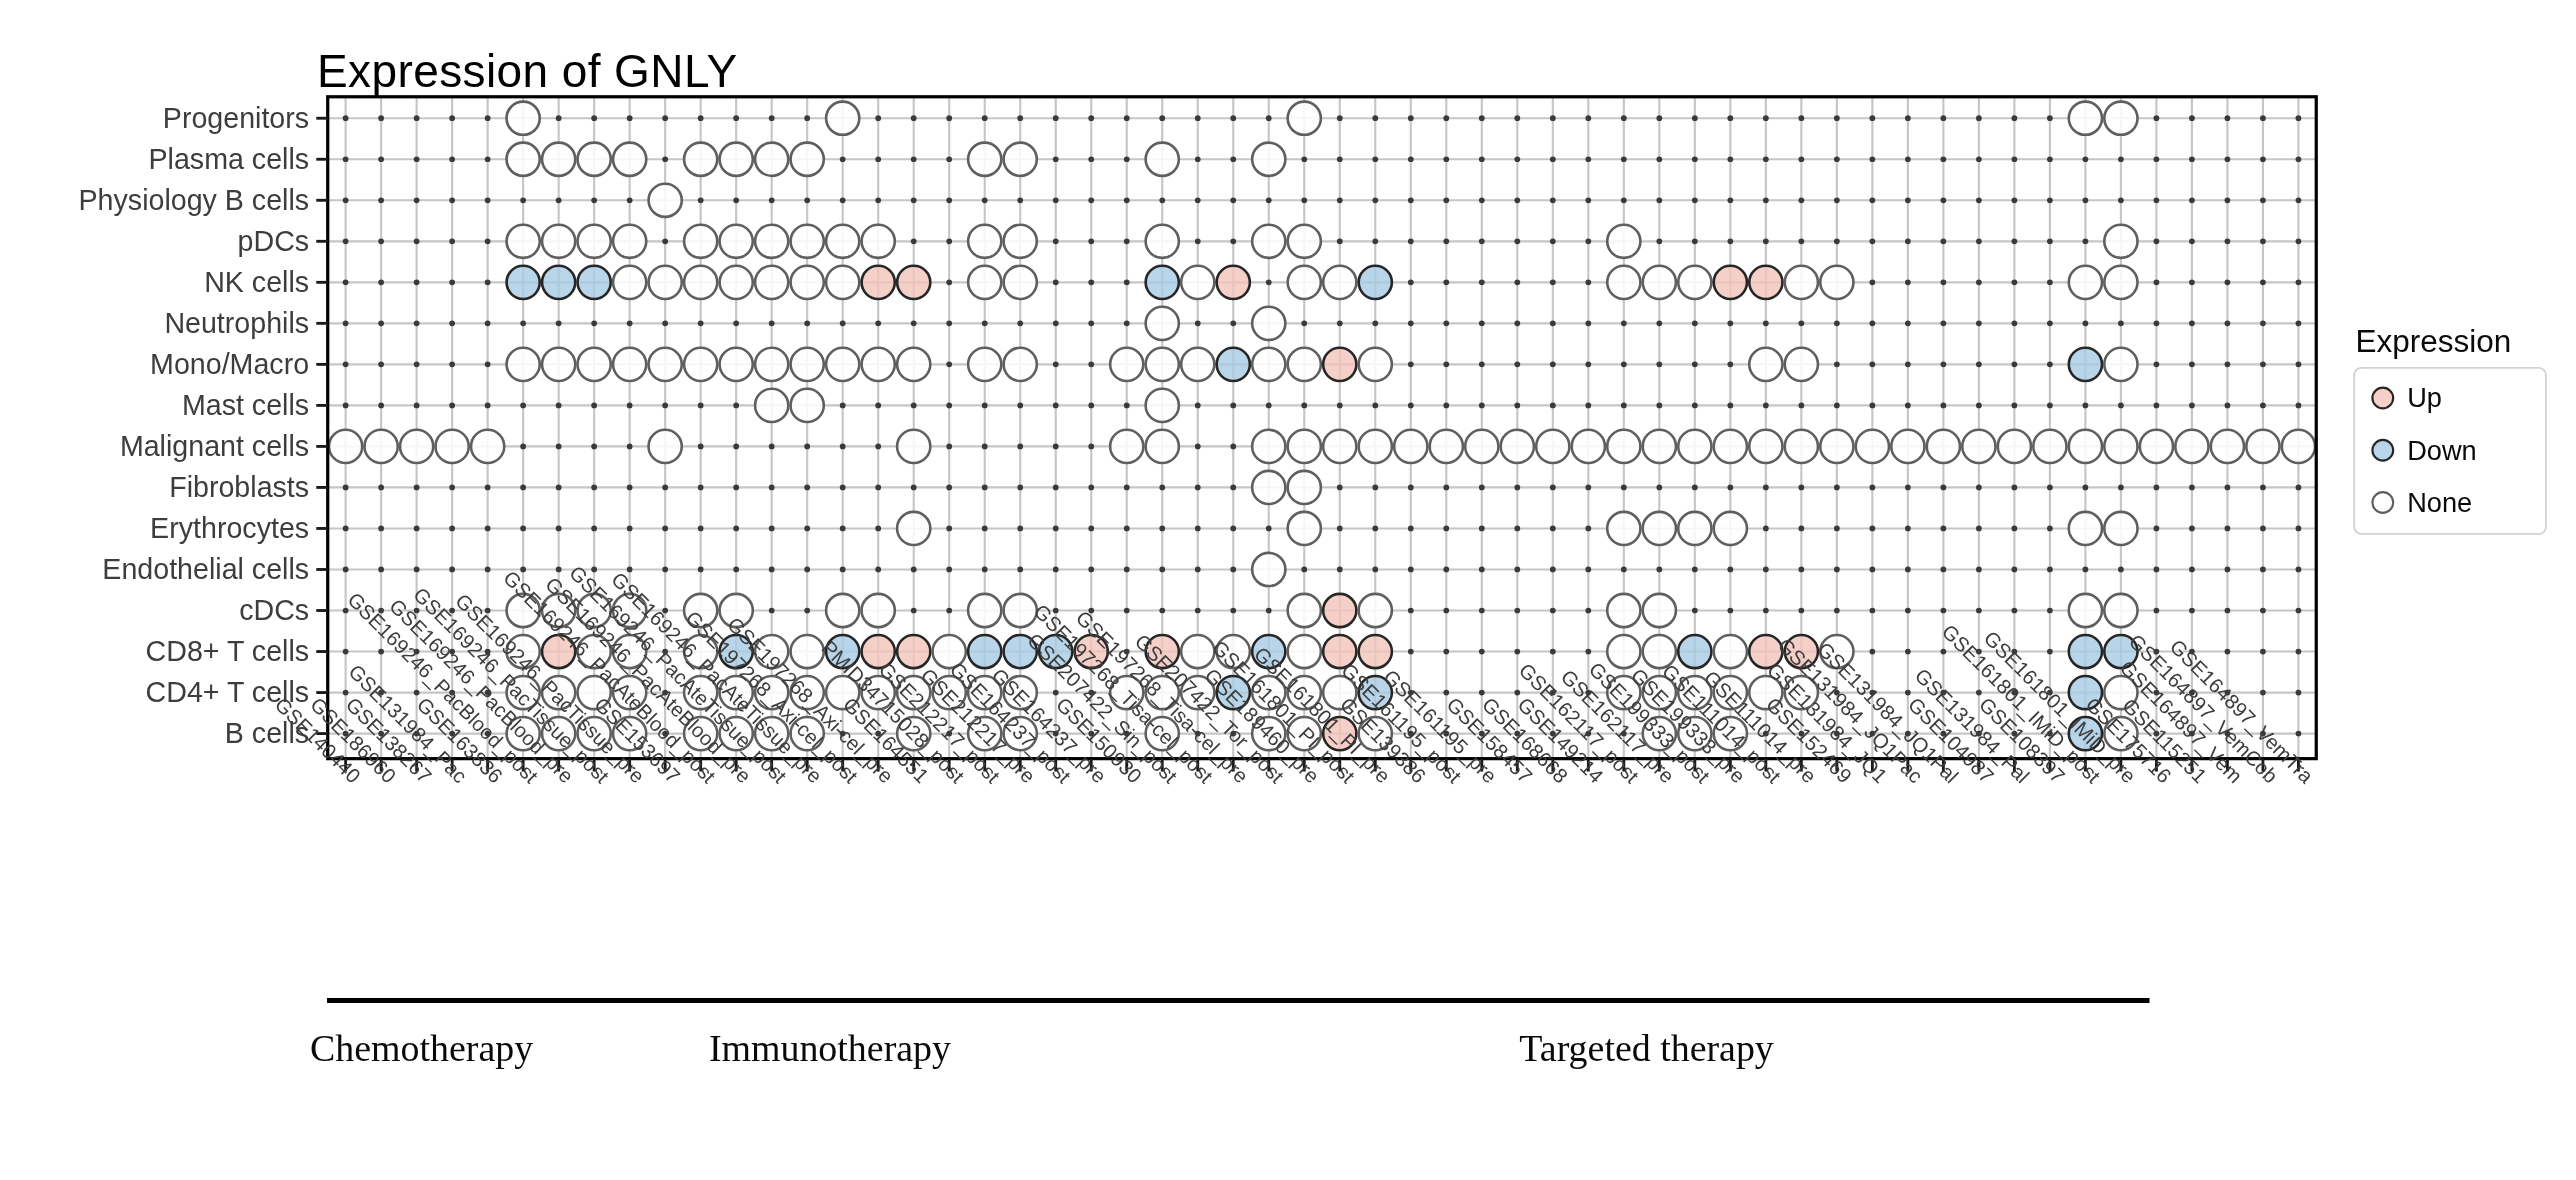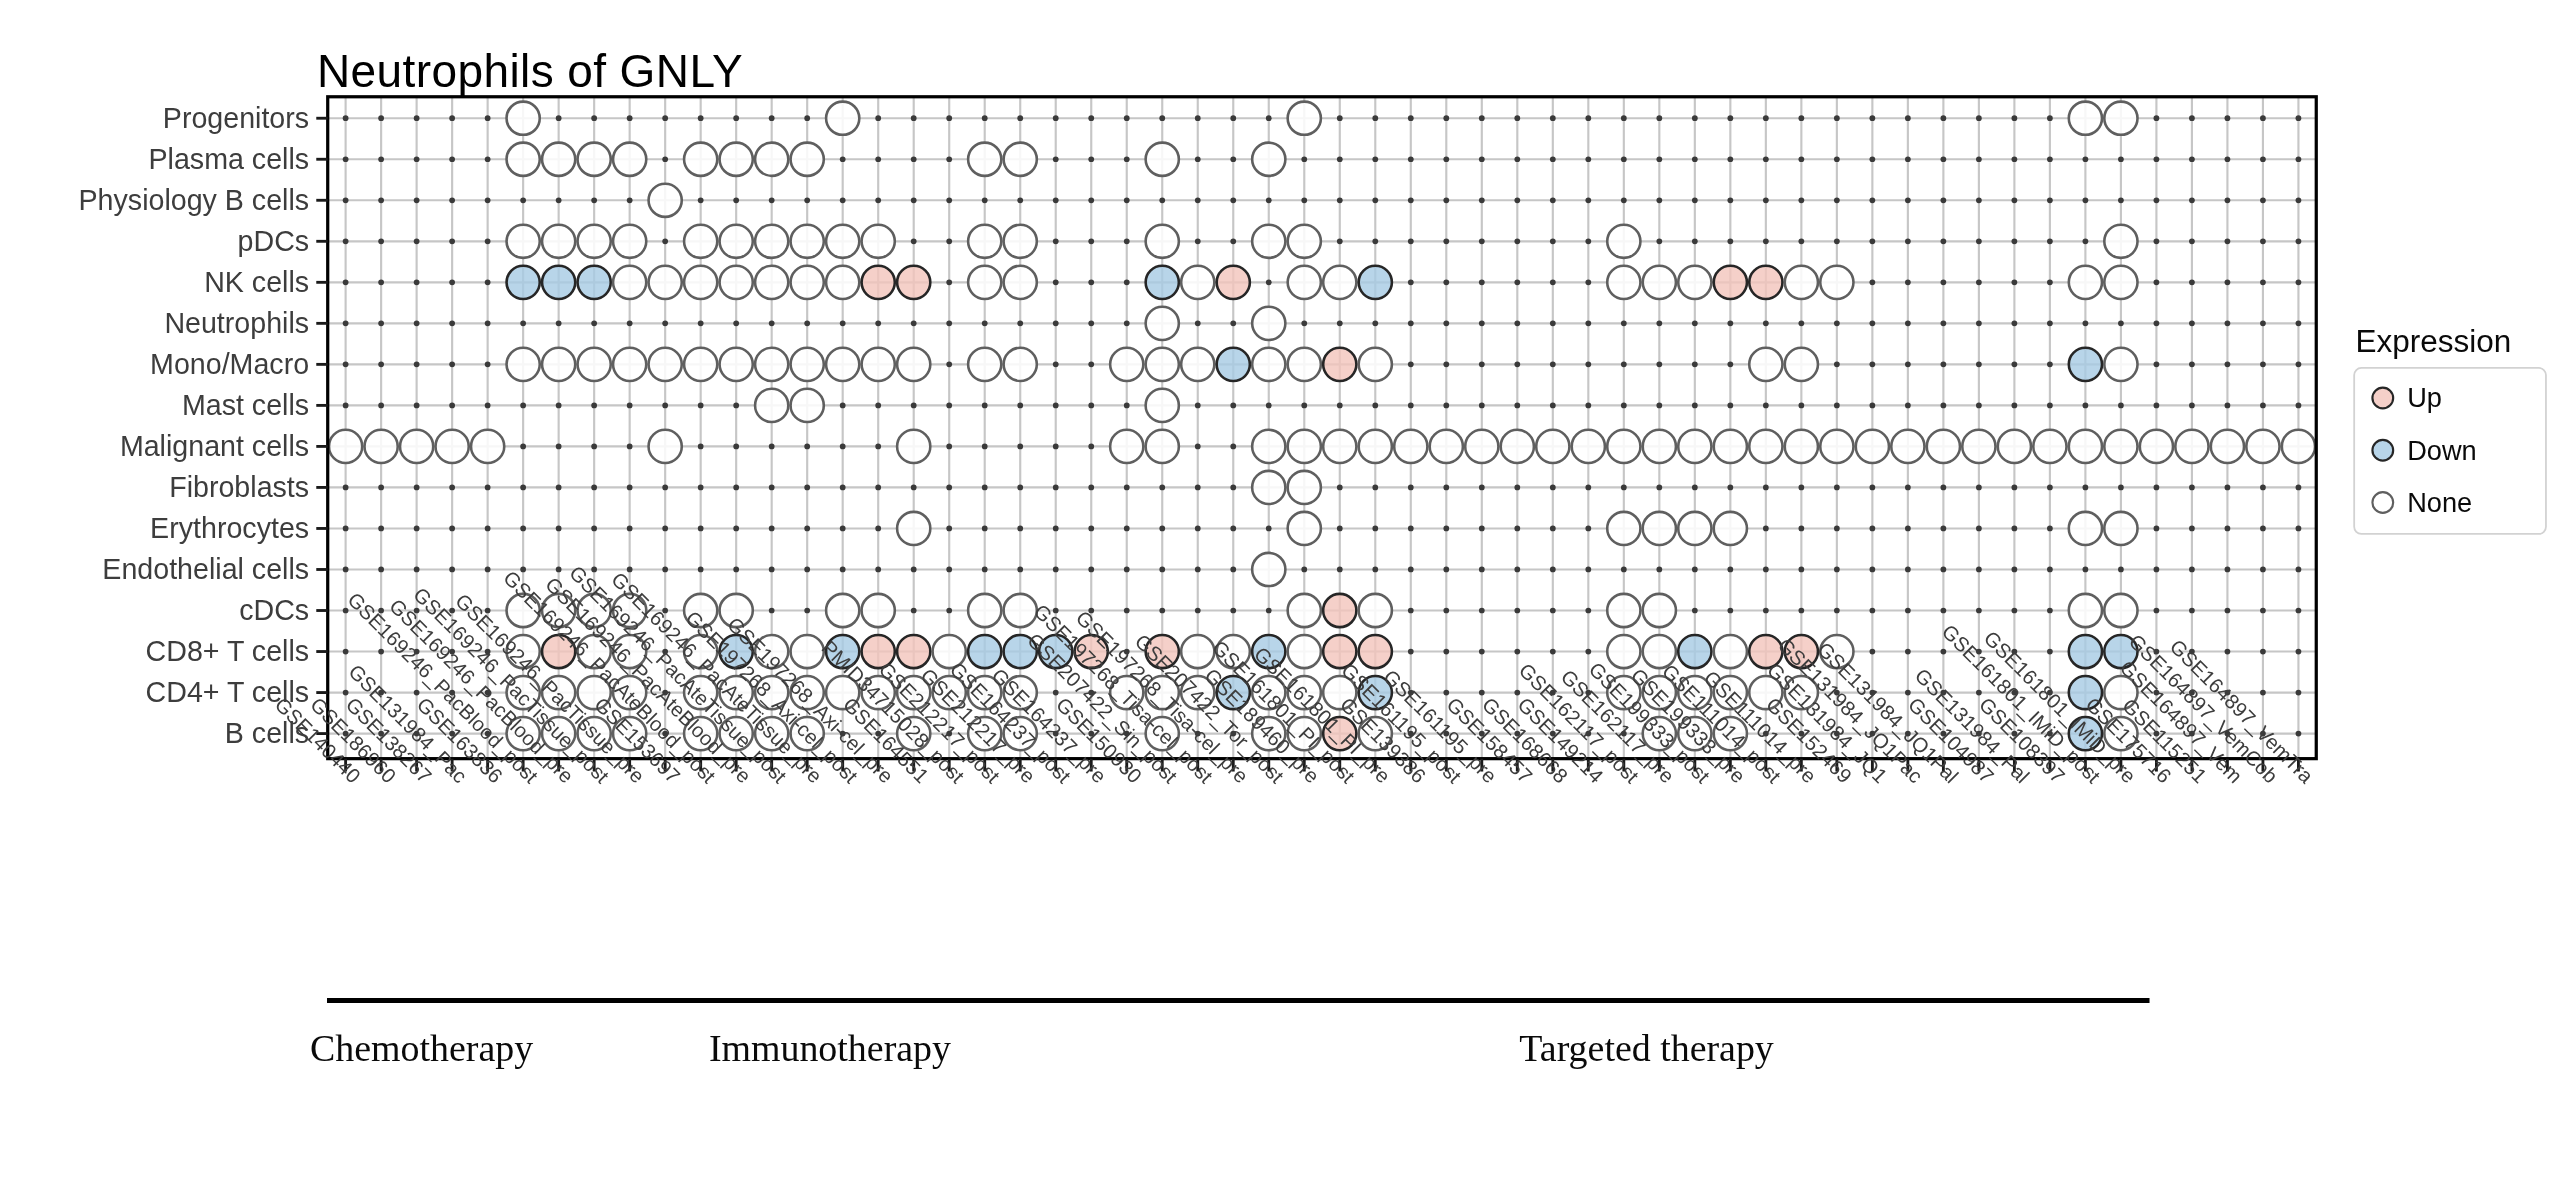--- a/index.html
+++ b/index.html
@@ -14,21 +14,21 @@
   .xlab{font-size:28.5px;fill:#3d3d3d;}
   .grline{stroke:#000;stroke-width:7;}
   .grlab{font-family:"Liberation Serif",serif;font-size:53px;fill:#0a0a0a;}
   .legtitle{font-size:44px;fill:#0a0a0a;}
   .leglab{font-size:38px;fill:#0a0a0a;}
   .legbox{fill:none;stroke:#d2d2d2;stroke-width:2.5;}
 </style>
 </head>
 <body>
 
-<div id="chart-title">Neutrophils of GNLY</div>
+<div id="chart-title">Expression of GNLY</div>
 <svg id="plot" width="2576" height="1181" viewBox="0 0 3600 1650">
     <g>
       <line x1="483" y1="135" x2="483" y2="1060" class="gridline"></line>
       <line x1="532.62" y1="135" x2="532.62" y2="1060" class="gridline"></line>
       <line x1="582.24" y1="135" x2="582.24" y2="1060" class="gridline"></line>
       <line x1="631.86" y1="135" x2="631.86" y2="1060" class="gridline"></line>
       <line x1="681.48" y1="135" x2="681.48" y2="1060" class="gridline"></line>
       <line x1="731.1" y1="135" x2="731.1" y2="1060" class="gridline"></line>
       <line x1="780.72" y1="135" x2="780.72" y2="1060" class="gridline"></line>
       <line x1="830.3399999999999" y1="135" x2="830.3399999999999" y2="1060" class="gridline"></line>

